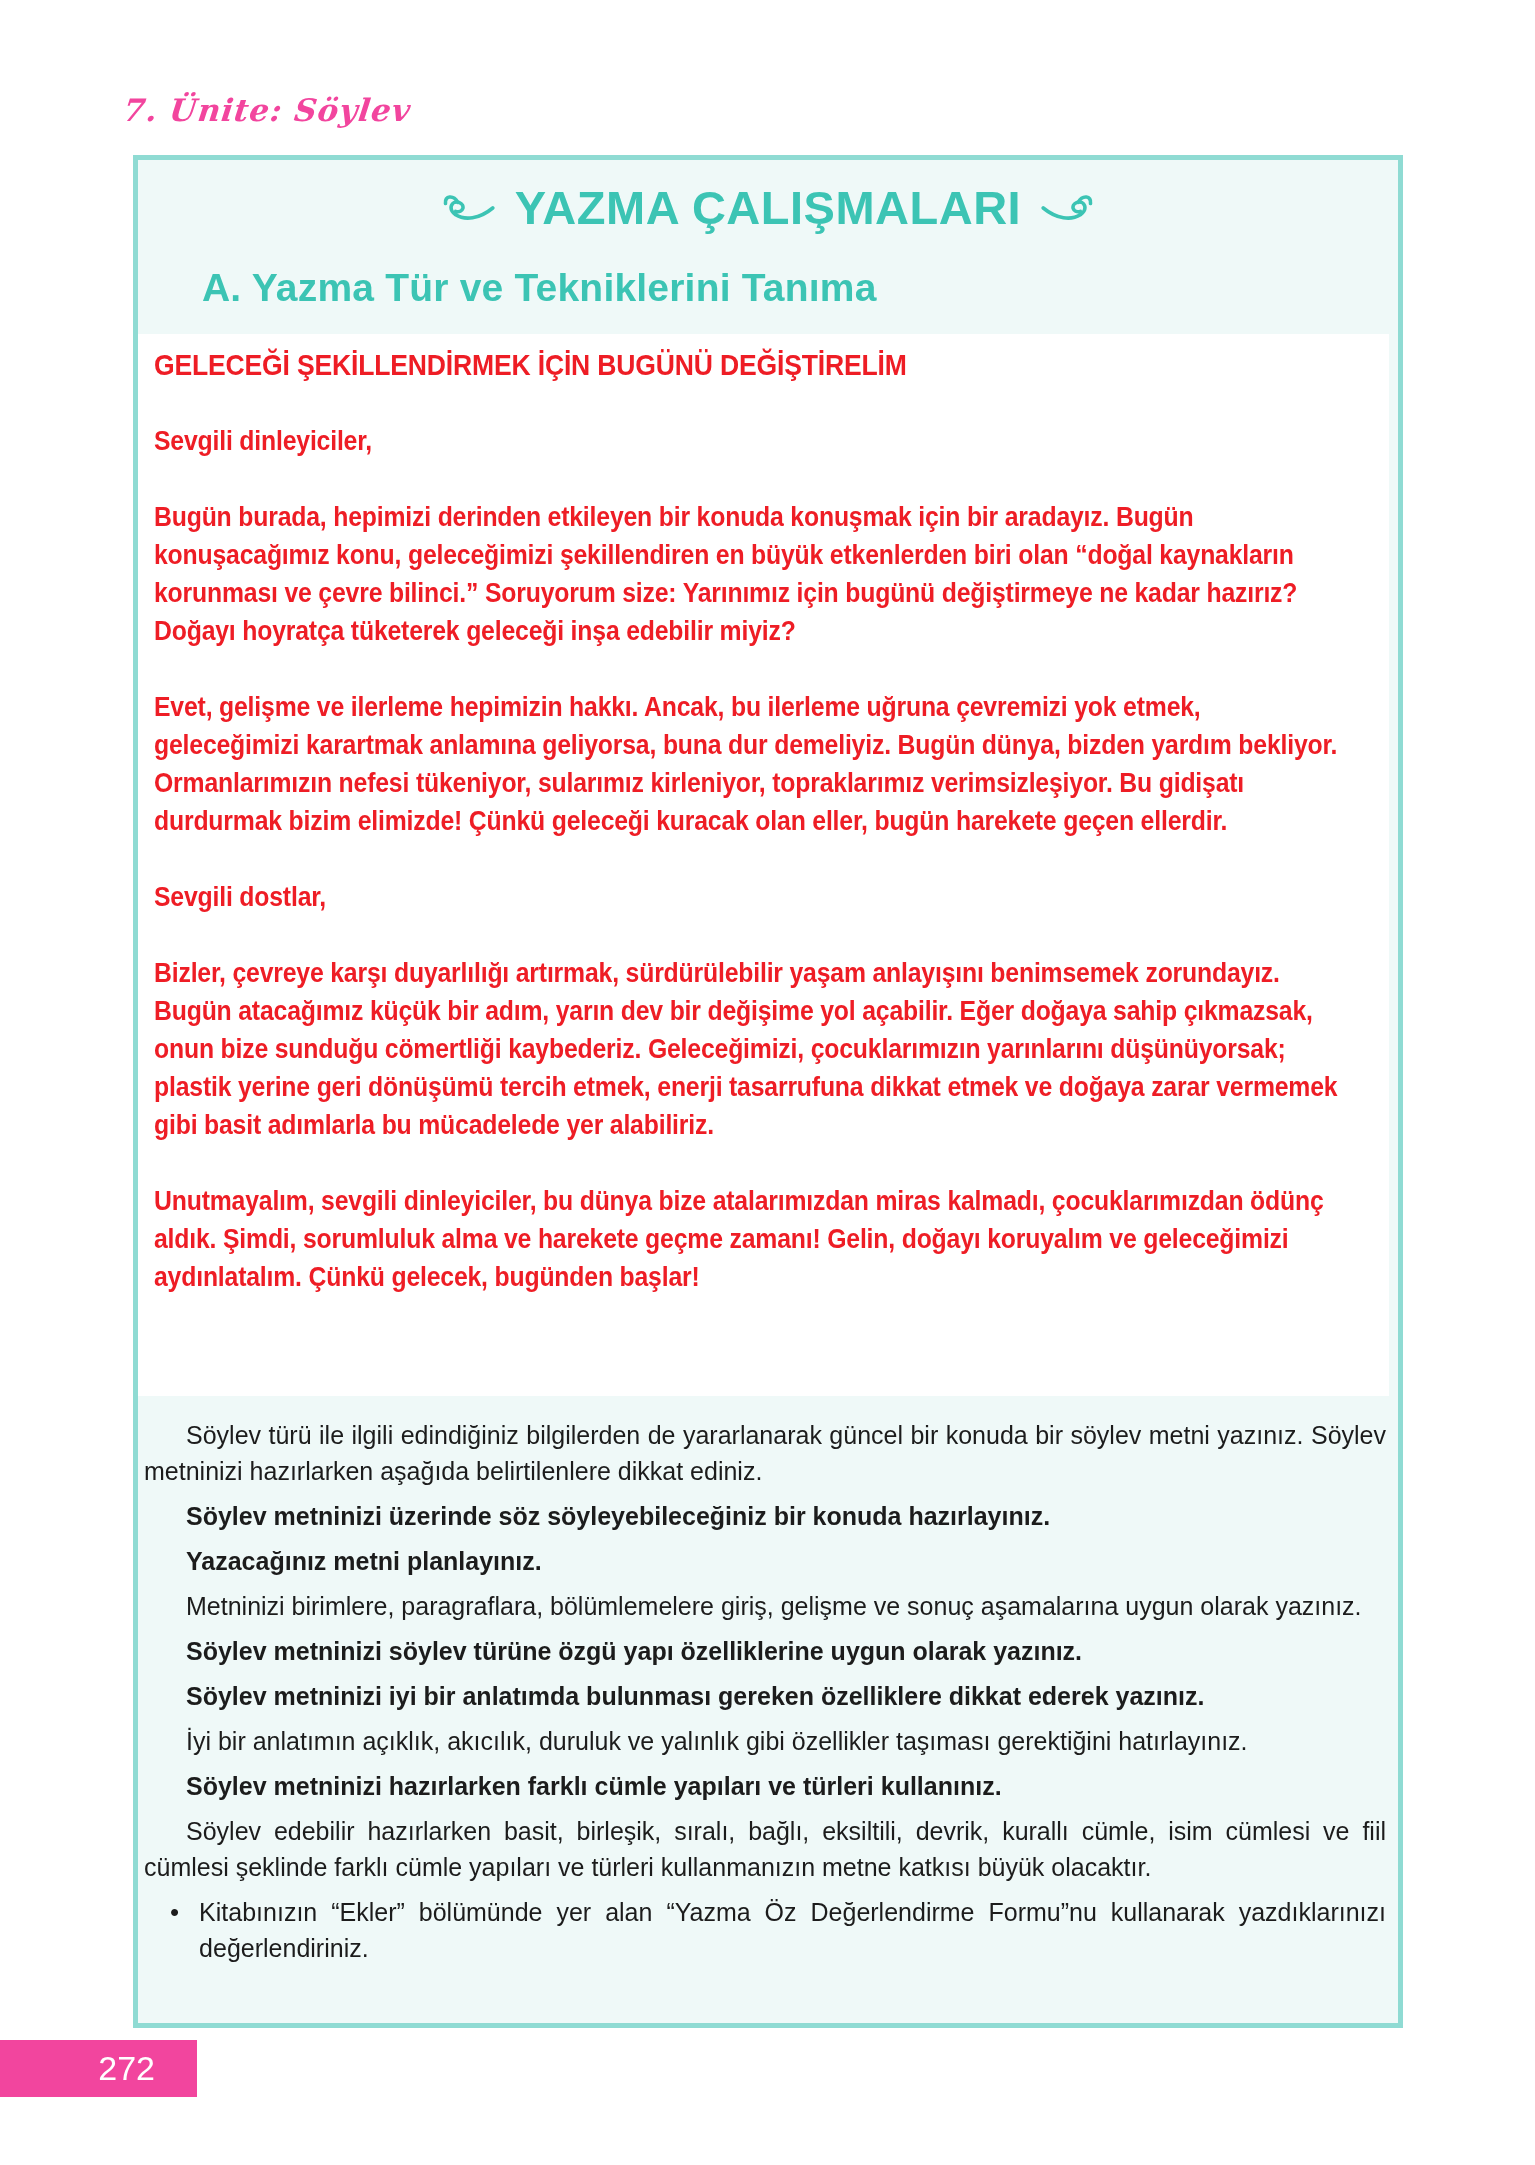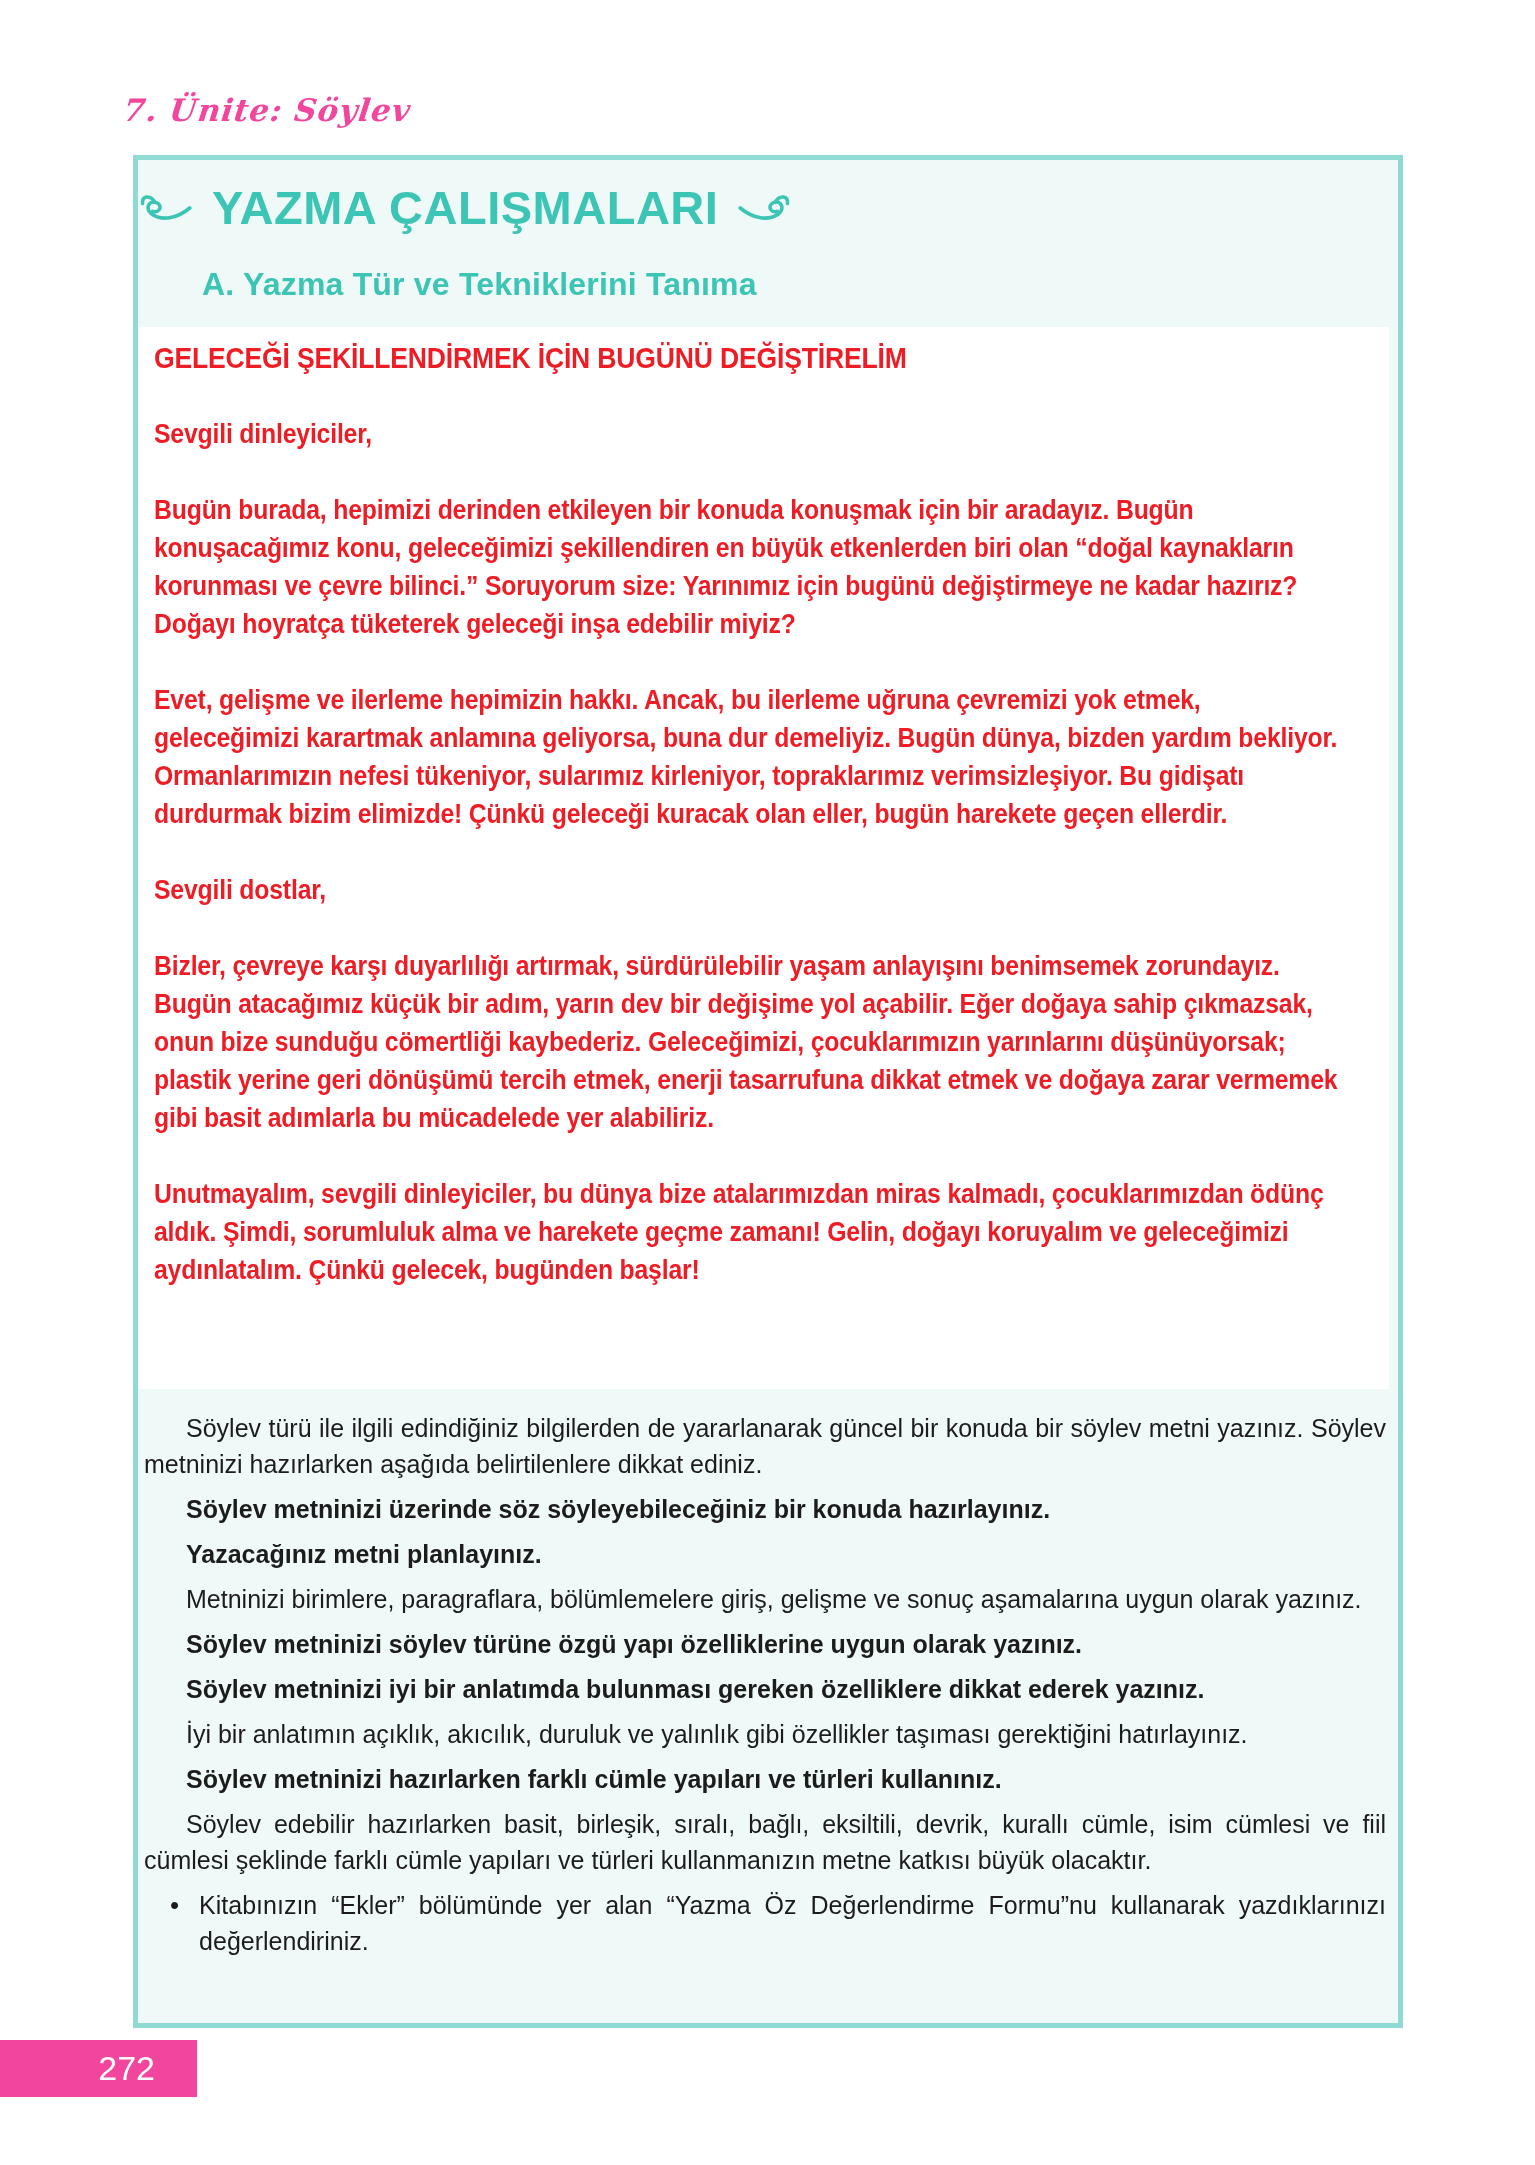--- a/index.html
+++ b/index.html
@@ -43,36 +43,36 @@
     box-sizing: border-box;
     border: 5px solid var(--border-teal, #8FDBD3);
     background: var(--mint-bg, #EFF9F8);
     overflow: hidden;
   }
 
   .box-title {
     margin: 22px 0 13px 0;
     display: flex;
     align-items: center;
-    justify-content: flex-start;
+    justify-content: center;
     gap: 20px;
     color: var(--accent-teal, #3CC4B4);
     font-size: 47px;
     font-weight: bold;
     letter-spacing: 0.5px;
     line-height: 1.1;
     white-space: nowrap;
   }
   .flourish { width: 54px; height: 30px; color: var(--accent-teal, #3CC4B4); flex: 0 0 auto; }
   .flourish.right { transform: scaleX(-1); }
 
   .section-heading {
     margin: 32px 0 0 64px;
     color: var(--accent-teal, #3CC4B4);
-    font-size: 32px;
+    font-size: 39px;
     font-weight: bold;
     letter-spacing: 0.2px;
   }
 
   
   .speech-panel {
     margin: 24px 9px 0 0;
     background: #ffffff;
     box-sizing: border-box;
     min-height: 1062px;

